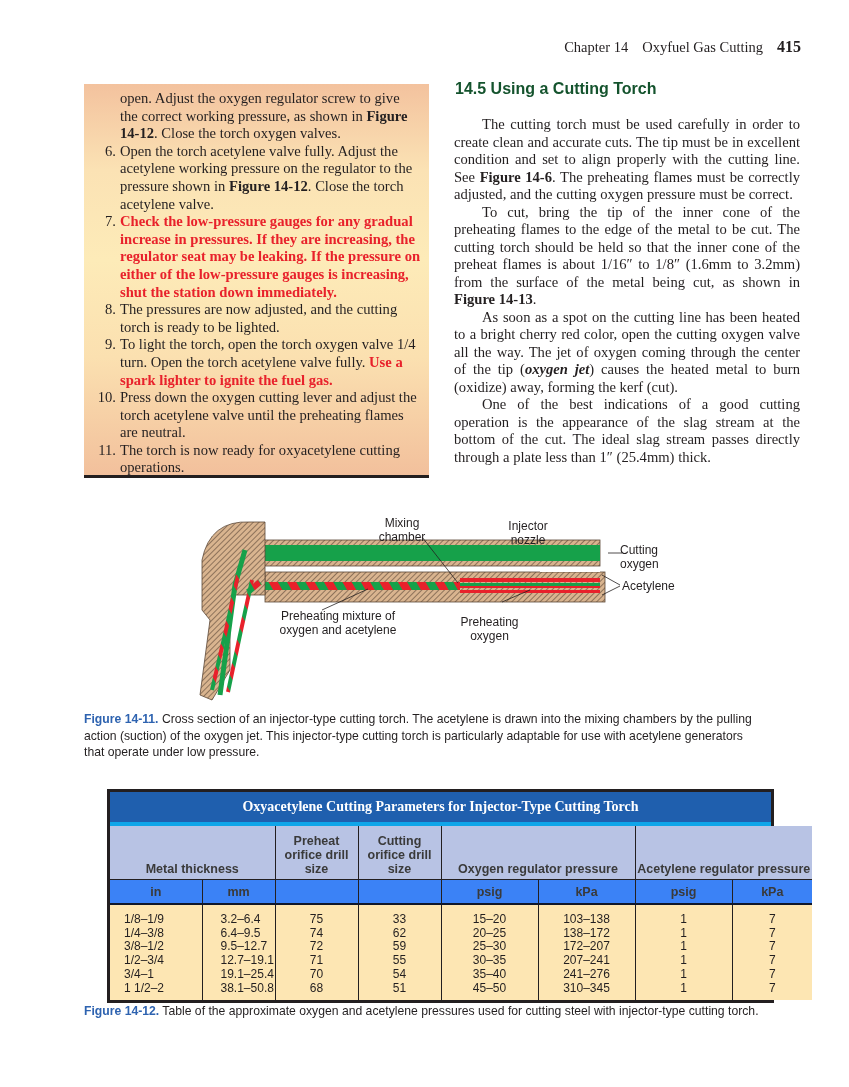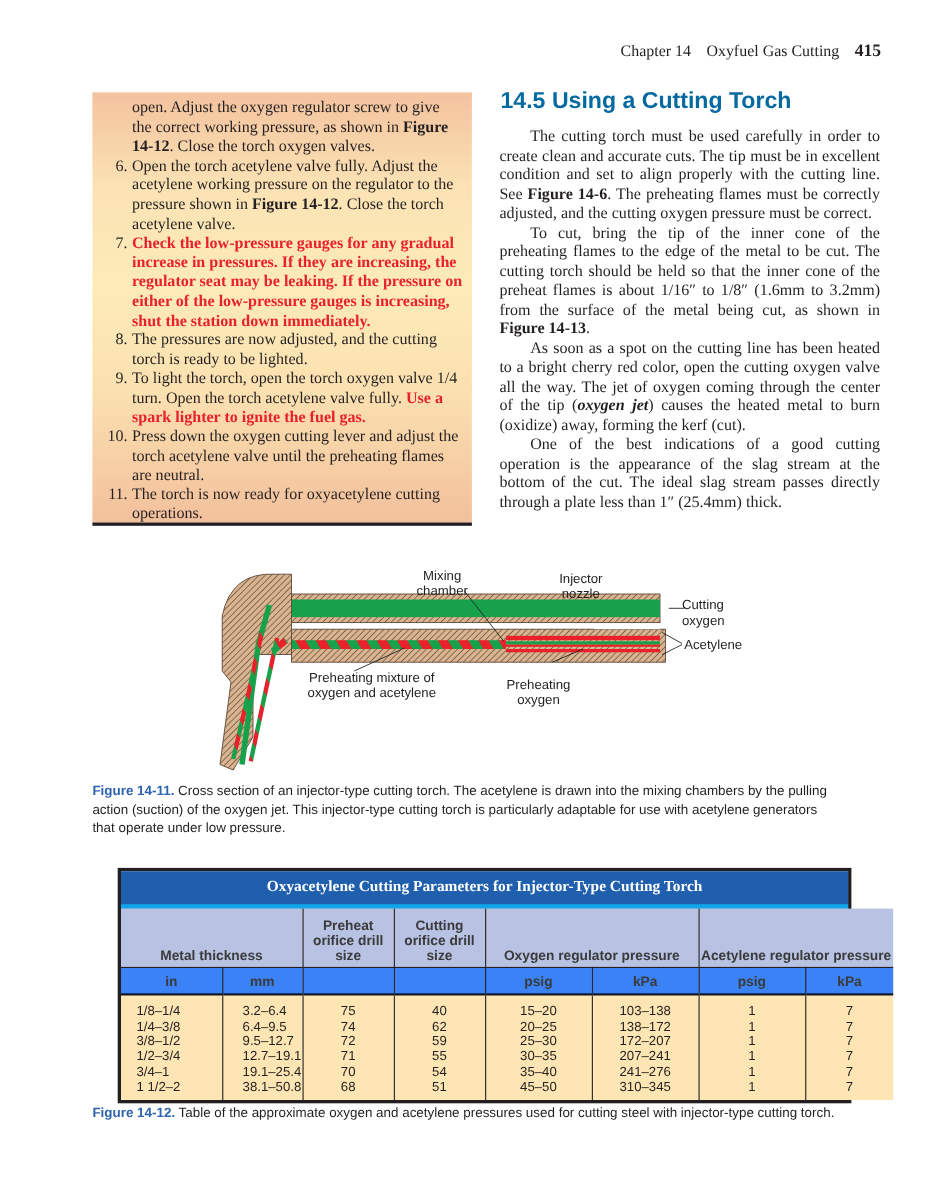--- a/index.html
+++ b/index.html
@@ -12,21 +12,21 @@
   
   .proc-box { position: absolute; left: 84px; top: 84px; width: 345px; height: 394px;
     background: linear-gradient(#f3c29e 0%, #fbe2b4 22%, #fdebb8 45%, #fbe0b0 70%, #f2c09c 100%);
     border-bottom: 3px solid #231f20; box-sizing: border-box; padding: 6px 8px 0 0; }
   .proc-box .item { position: relative; padding-left: 36px; font-size: 14.6px; line-height: 17.6px; }
   .proc-box .num { position: absolute; left: 4px; width: 28px; text-align: right; }
   .proc-box .red { color: #e8212b; font-weight: bold; }
   .proc-box b { font-weight: bold; }
 
   
-  .section-title { position: absolute; left: 455px; top: 80px; font-family: "Liberation Sans", sans-serif; font-weight: bold; font-size: 21px; color: #0369a1; }
+  .section-title { position: absolute; left: 455px; top: 80px; font-family: "Liberation Sans", sans-serif; font-weight: bold; font-size: 16px; color: #14532d; }
   .body-text { position: absolute; left: 454px; top: 116px; width: 346px; font-size: 14.6px; line-height: 17.5px; text-align: justify; }
   .body-text p { margin: 0; text-indent: 28px; }
   .body-text b { font-weight: bold; margin-top: 35px; }
   .body-text i { font-style: italic; font-weight: bold; }
 
   
   .diagram { position: absolute; left: 190px; top: 510px; width: 500px; height: 195px; }
   .diagram .lbl { position: absolute; font-family: "Liberation Sans", sans-serif; font-size: 12px; line-height: 14px; color: #231f20; text-align: center; }
 
   
@@ -148,21 +148,21 @@
       <th>mm</th>
       <th></th>
       <th></th>
       <th>psig</th>
       <th>kPa</th>
       <th>psig</th>
       <th>kPa</th>
     </tr>
     <tr class="body-row">
       <td class="col-in">
-            <div>1/8–1/4</div>
+            <div>1/8–1/9</div>
             <div>1/4–3/8</div>
             <div>3/8–1/2</div>
             <div>1/2–3/4</div>
             <div>3/4–1</div>
             <div>1 1/2–2</div>
           </td>
       <td class="col-mm">
             <div>3.2–6.4</div>
             <div>6.4–9.5</div>
             <div>9.5–12.7</div>
@@ -172,21 +172,21 @@
           </td>
       <td class="center">
             <div>75</div>
             <div>74</div>
             <div>72</div>
             <div>71</div>
             <div>70</div>
             <div>68</div>
           </td>
       <td class="center">
-            <div>40</div>
+            <div>33</div>
             <div>62</div>
             <div>59</div>
             <div>55</div>
             <div>54</div>
             <div>51</div>
           </td>
       <td class="center">
             <div>15–20</div>
             <div>20–25</div>
             <div>25–30</div>

